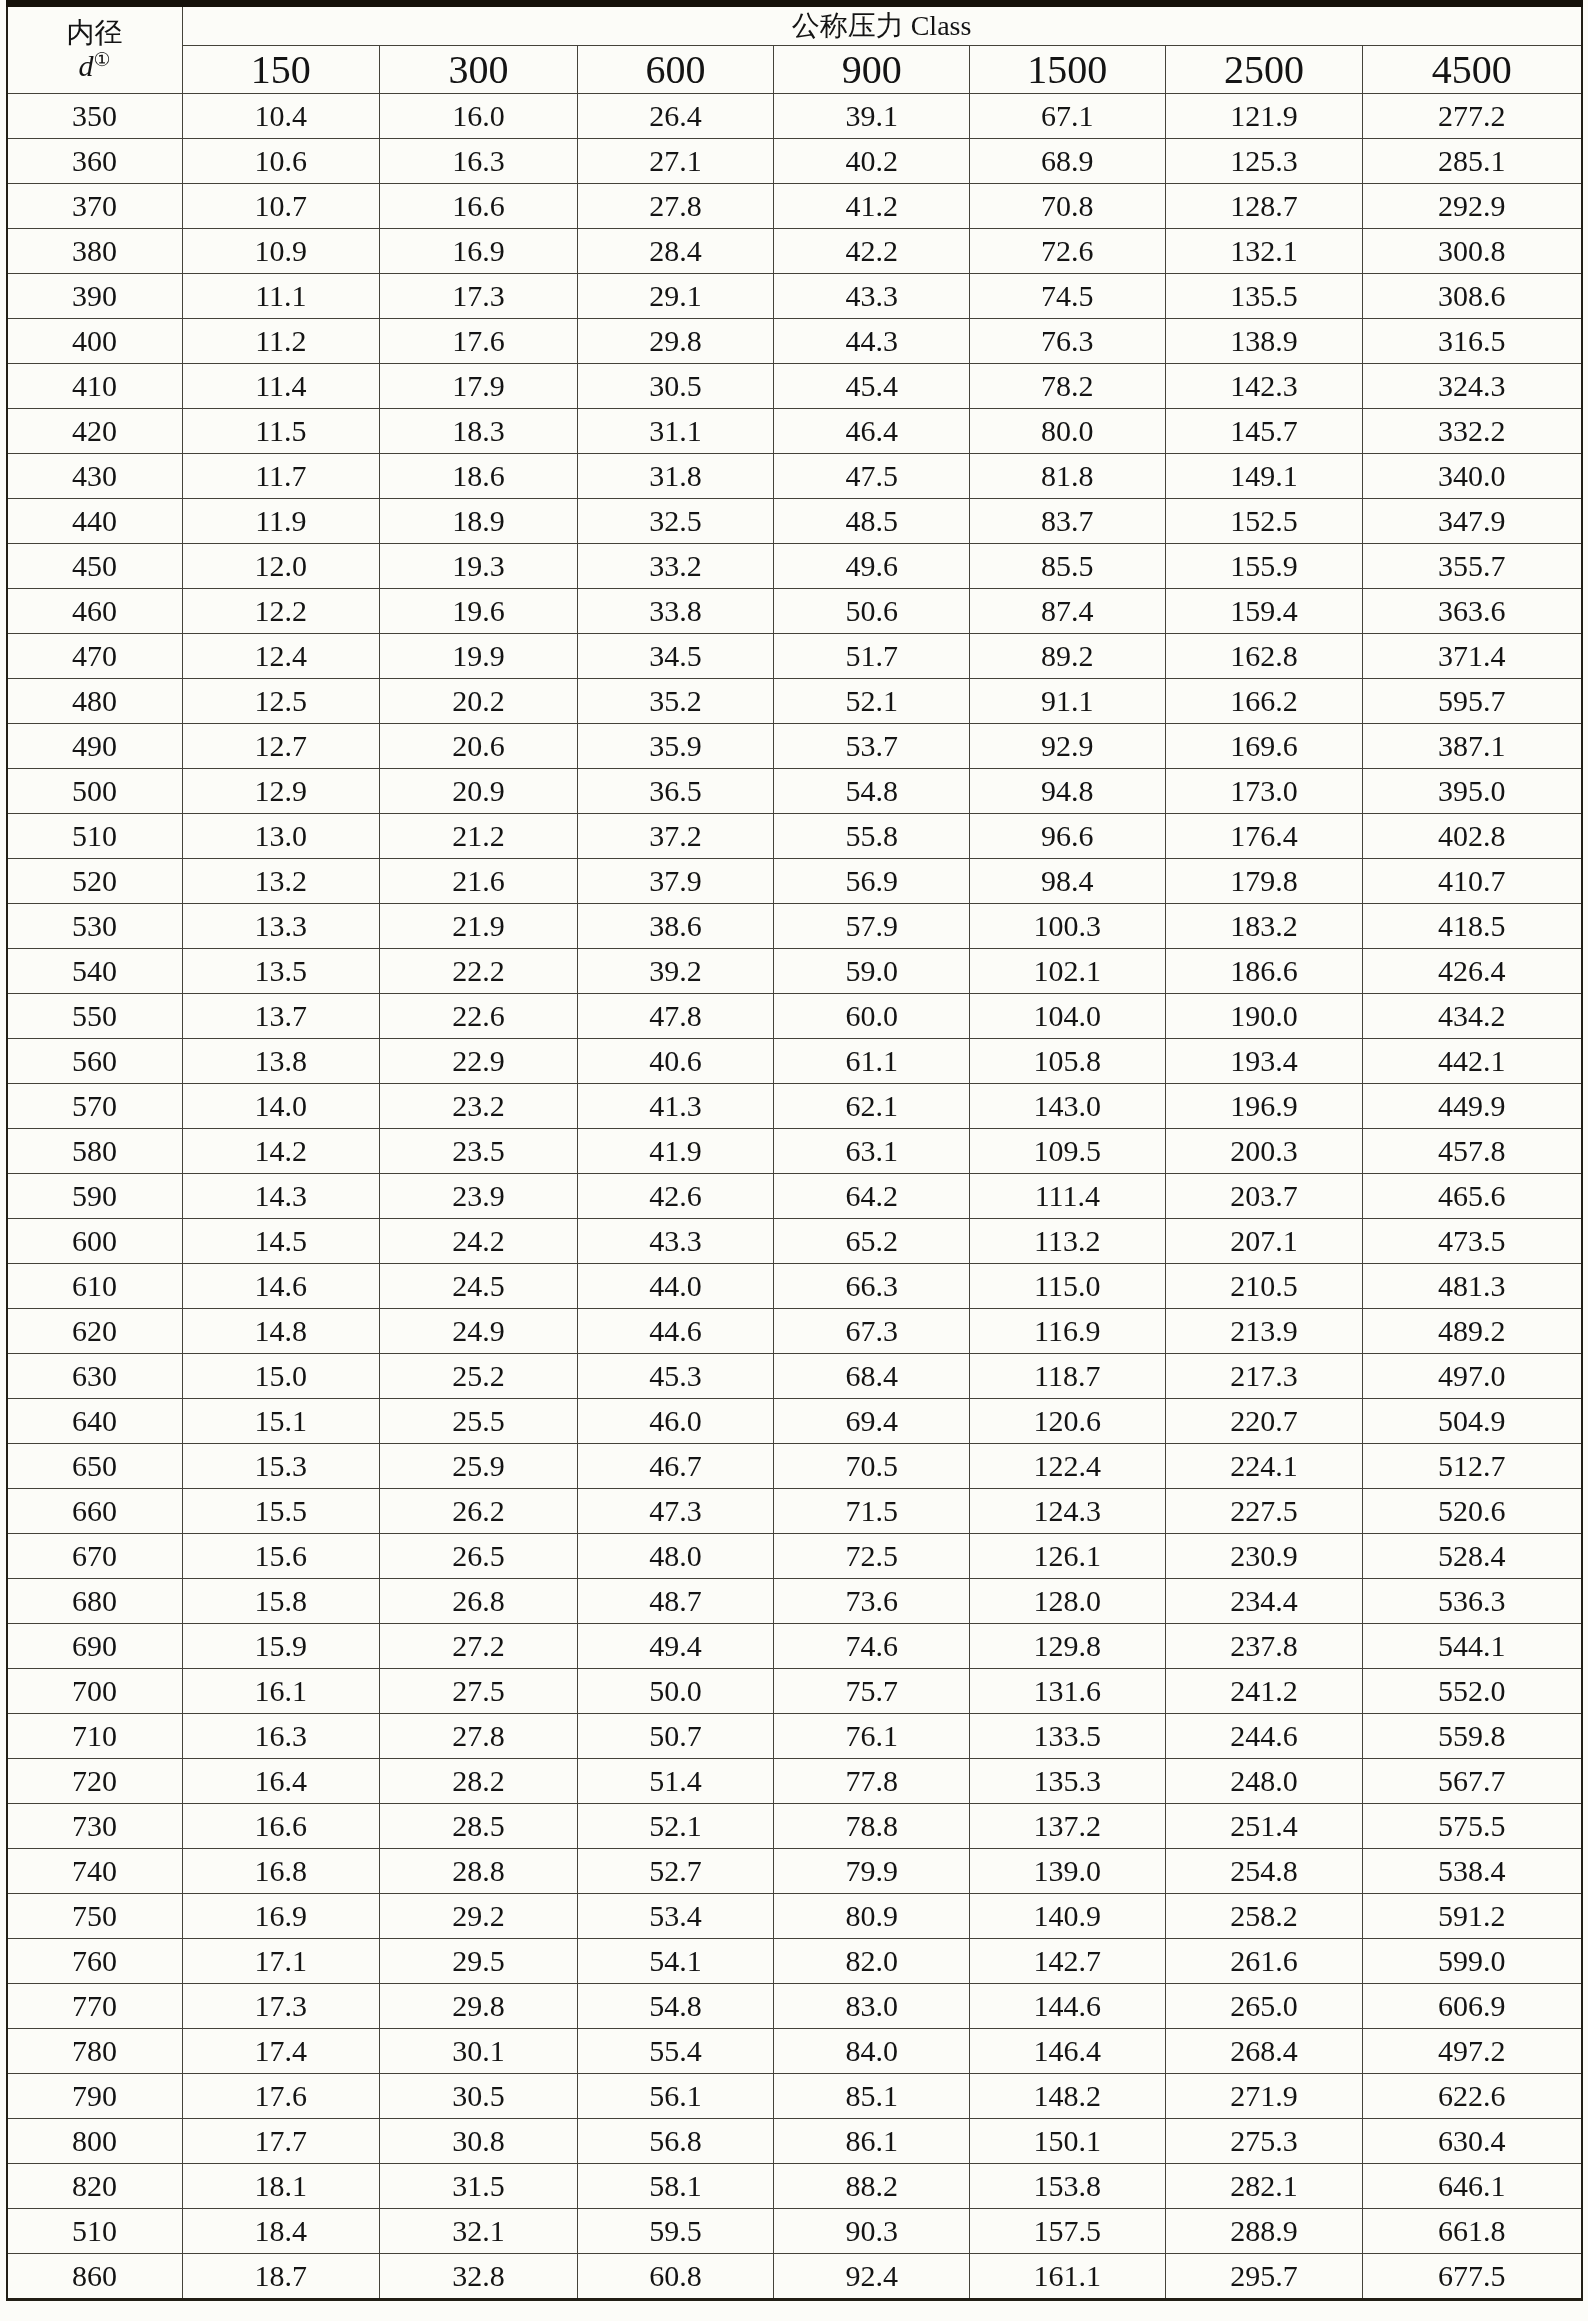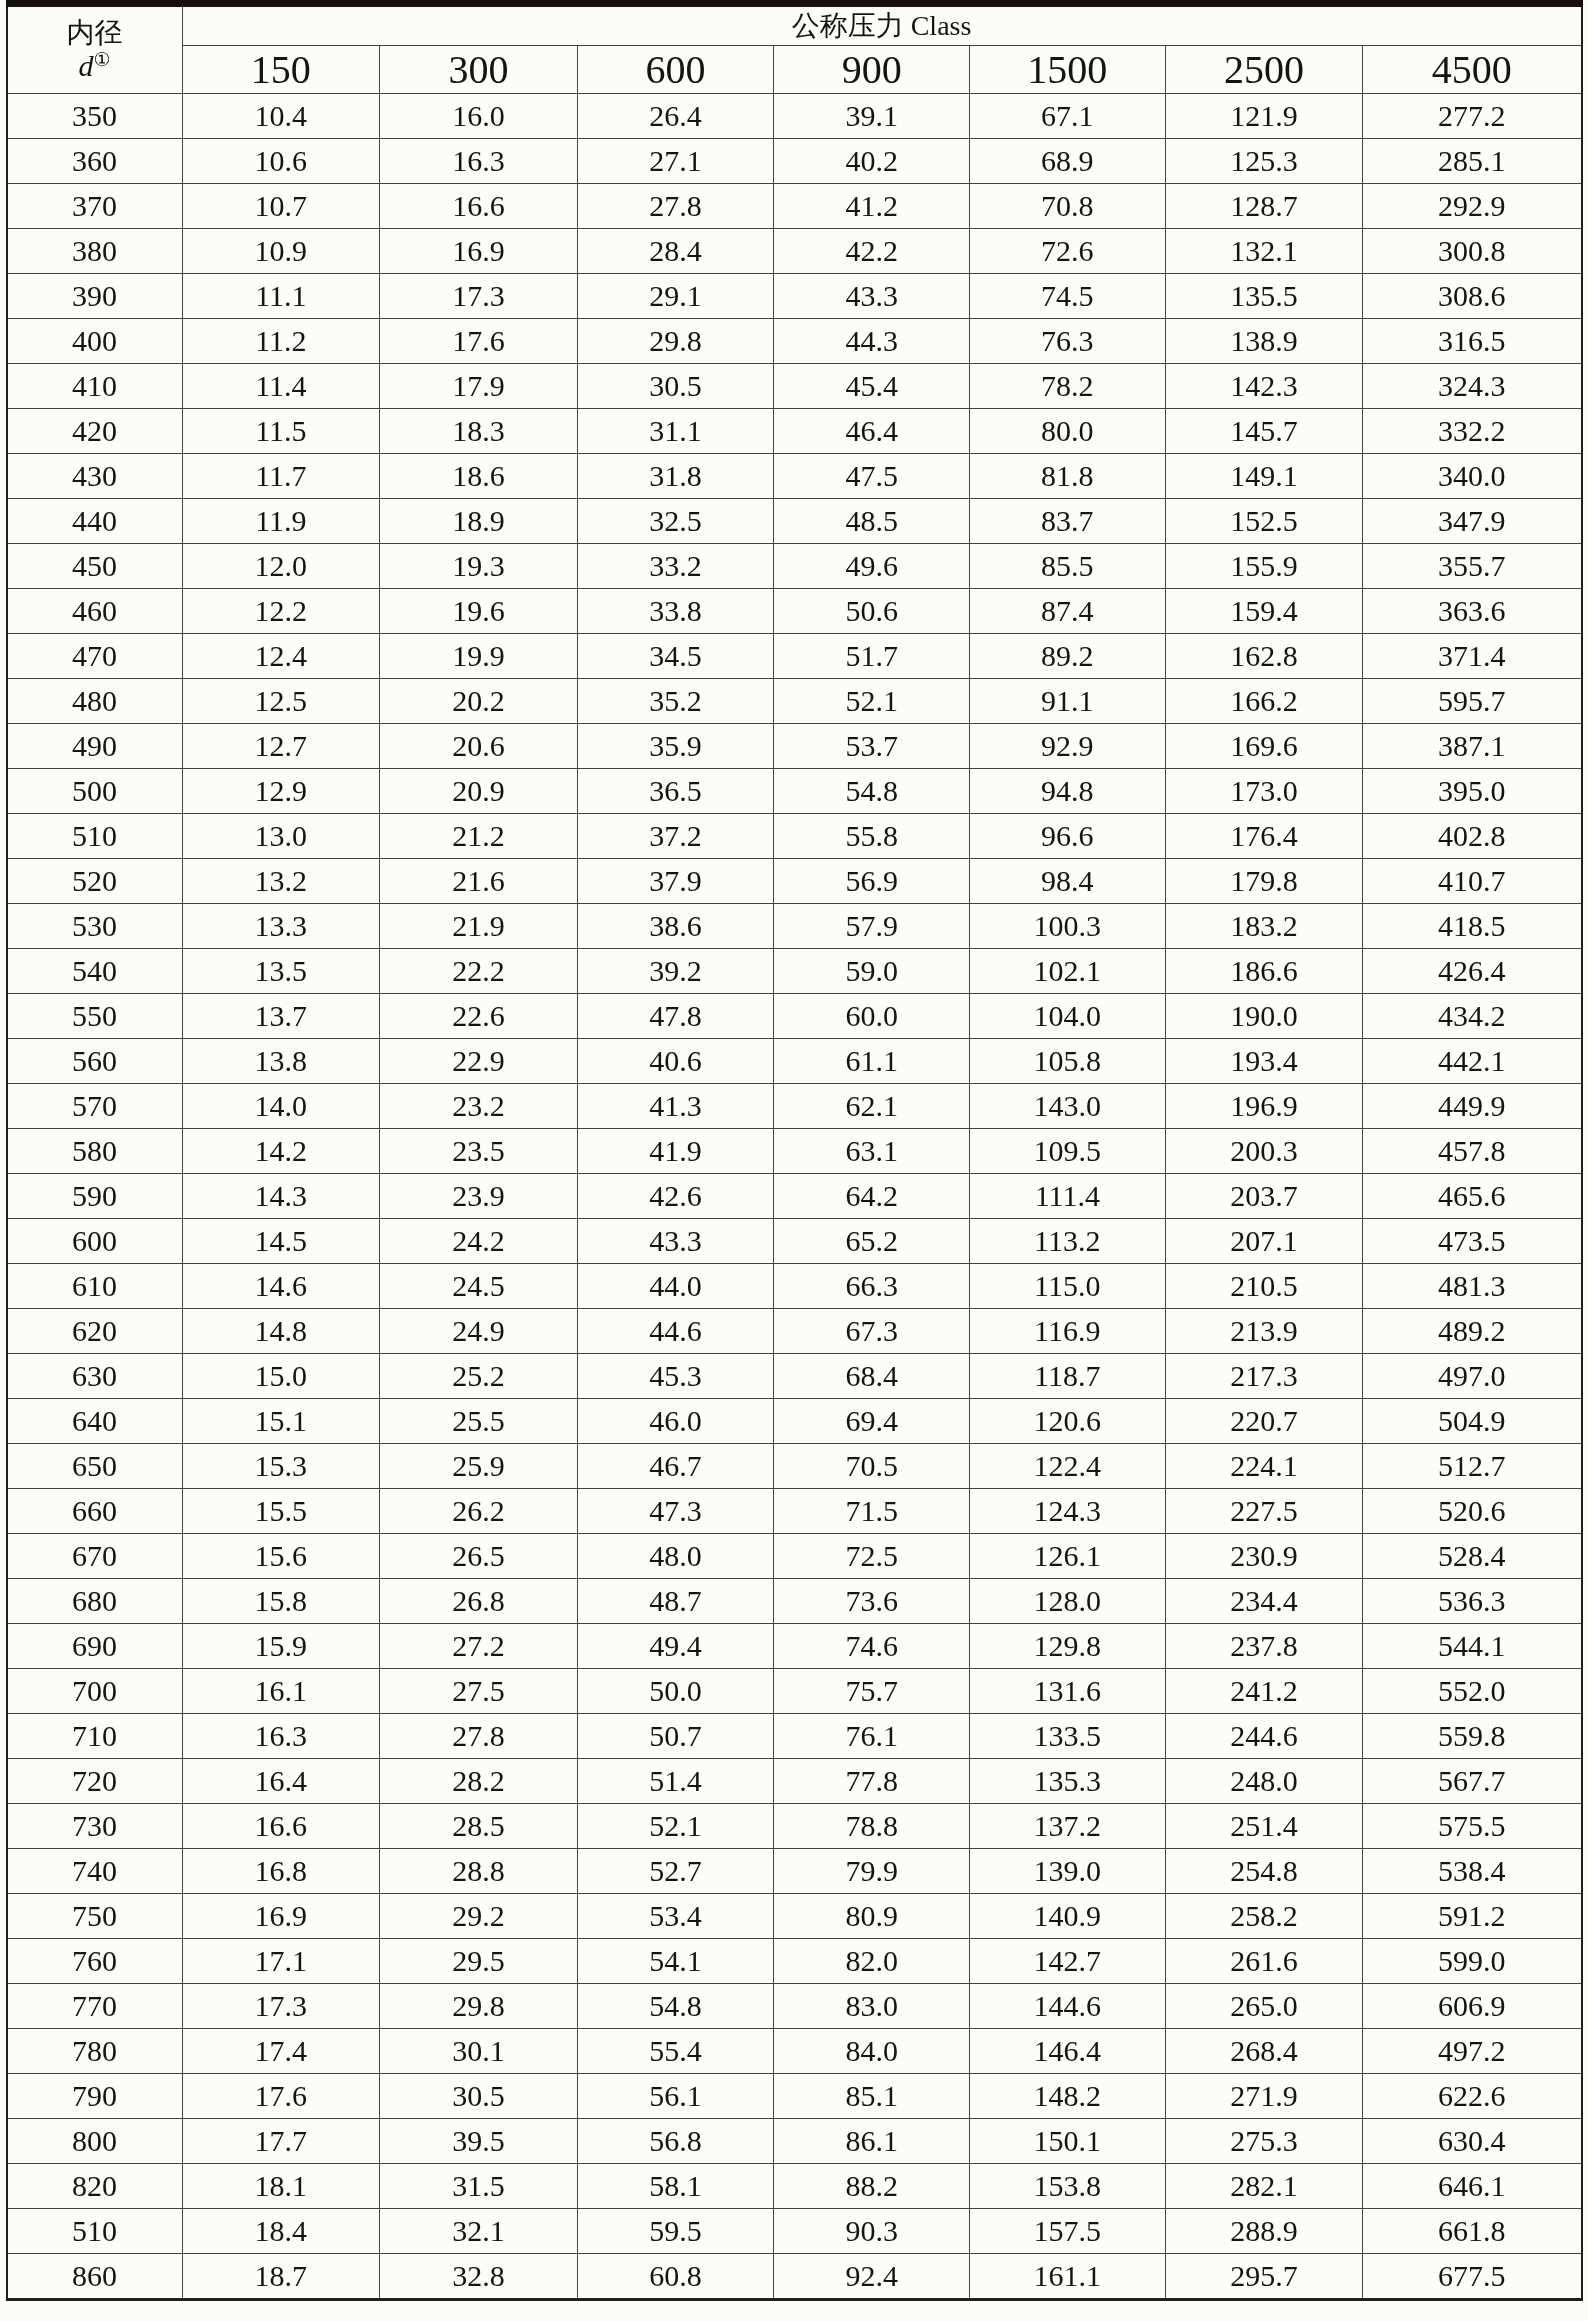--- a/index.html
+++ b/index.html
@@ -520,21 +520,21 @@
           <td>30.5</td>
           <td>56.1</td>
           <td>85.1</td>
           <td>148.2</td>
           <td>271.9</td>
           <td>622.6</td>
         </tr>
         <tr>
           <td>800</td>
           <td>17.7</td>
-          <td>39.5</td>
+          <td>30.8</td>
           <td>56.8</td>
           <td>86.1</td>
           <td>150.1</td>
           <td>275.3</td>
           <td>630.4</td>
         </tr>
         <tr>
           <td>820</td>
           <td>18.1</td>
           <td>31.5</td>

